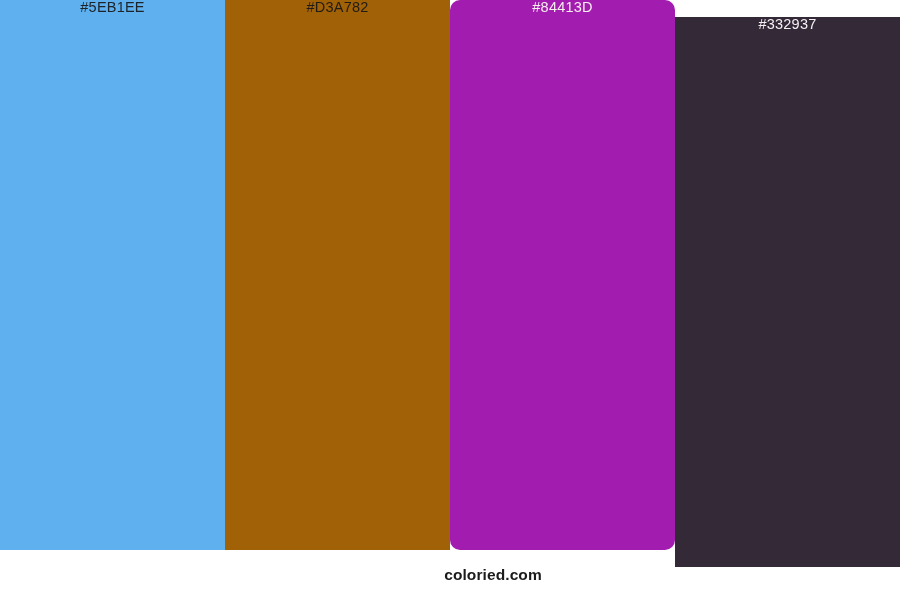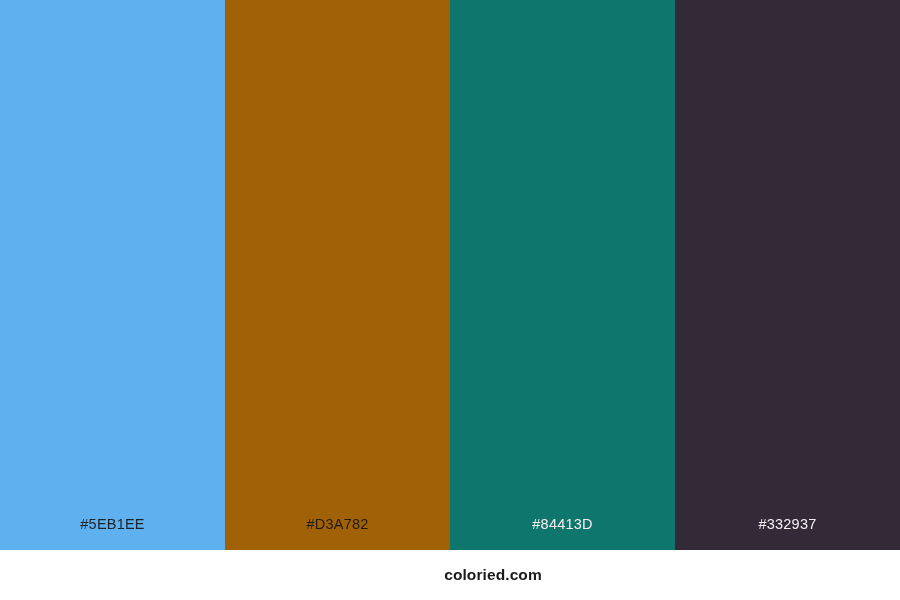--- a/index.html
+++ b/index.html
@@ -24,21 +24,20 @@
     display: flex;
     flex-direction: row;
     width: 900px;
     height: 550px;
   }
   .swatch {
     flex: 1 1 0;
     height: 550px;
     position: relative;
     display: flex;
-    align-items: flex-end;
     justify-content: center;
   }
   .swatch-label {
     display: block;
     width: 100%;
     text-align: center;
     font-family: "Liberation Sans", sans-serif;
     font-size: 14.5px;
     font-weight: 400;
     letter-spacing: 0.2px;
@@ -72,26 +71,26 @@
   <div id="palette">
 
     <div class="swatch" style="background-color: rgb(94, 177, 238);">
       <span class="swatch-label" style="color: rgb(29, 35, 41);">#5EB1EE</span>
     </div>
 
     <div class="swatch" style="background-color: #a16207;">
       <span class="swatch-label" style="color: rgb(34, 28, 22);">#D3A782</span>
     </div>
 
-    <div class="swatch" style="background-color: #0f766e;">
+    <div class="swatch" style="background-color: #a21caf; border-radius: 10px;">
       <span class="swatch-label" style="color: rgb(246, 238, 238);">#84413D</span>
     </div>
 
 
-    <div class="swatch" style="background-color: rgb(51, 41, 55);">
+    <div class="swatch" style="background-color: rgb(51, 41, 55); margin-top: 17px;">
       <span class="swatch-label" style="color: rgb(244, 241, 244);">#332937</span>
     </div>
 
   </div>
 
   <div id="footer" style="background-color: rgb(255, 255, 255);">
     <span id="footer-text" style="color: rgb(27, 27, 27);">coloried.com</span>
   </div>
 
 </div>

